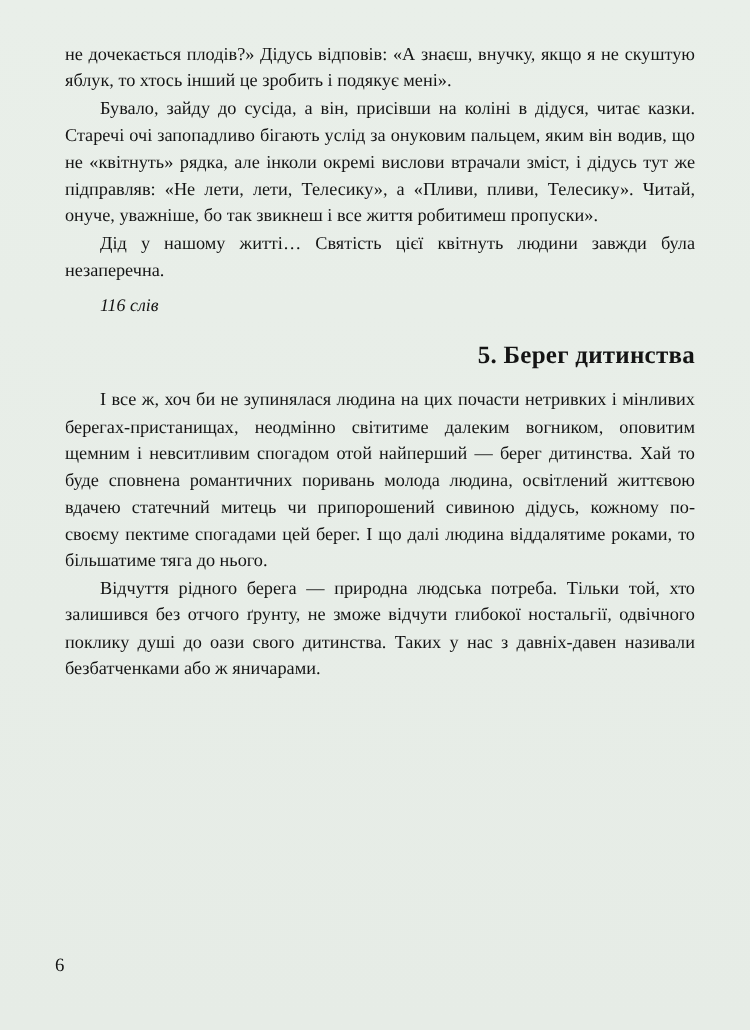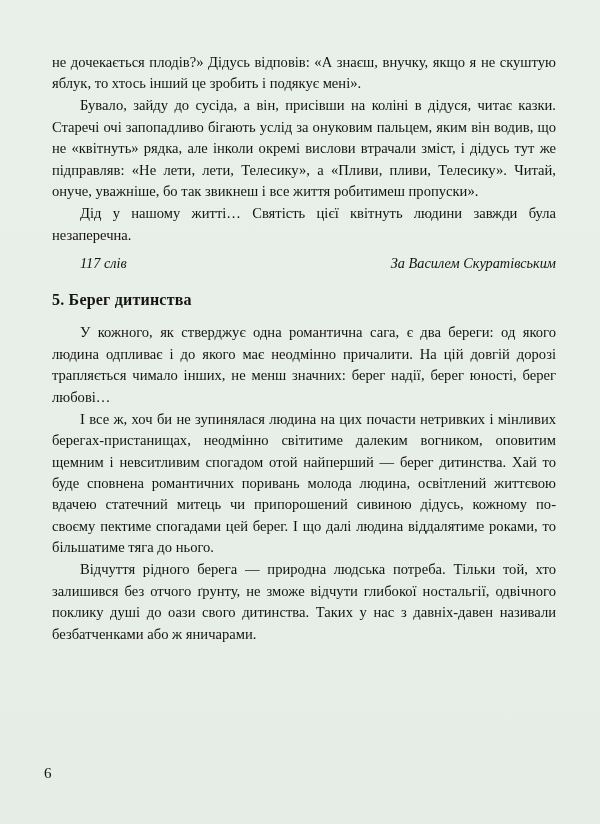--- a/index.html
+++ b/index.html
@@ -28,40 +28,39 @@
     text-align: justify;
     text-justify: inter-word;
     hyphens: manual;
   }
   p.para {
     margin: 0 0 0.5px 0;
     text-indent: 28px;
   }
   p.para.no-indent {
     text-indent: 0;
-    margin-top: 18px;
   }
   .wordcount-line {
     display: flex;
     justify-content: space-between;
     align-items: baseline;
     font-style: italic;
     font-size: 14.3px;
     margin-top: 7px;
     margin-bottom: 2px;
   }
   .wordcount {
     padding-left: 28px;
   }
   .attribution {
     text-align: right;
   }
   h2.section-title {
-    text-align: left;
-    font-size: 16px;
+    text-align: right;
+    font-size: 20px;
     font-weight: bold;
     margin: 14px 0 11px 0;
     letter-spacing: 0.2px;
   }
   .page-number {
     position: absolute;
     left: 44px;
     bottom: 42px;
     font-size: 15px;
   }
@@ -71,27 +70,25 @@
 
 <div class="page">
 
   <div class="body-text">
 
     <p class="para no-indent">не дочекається плодів?» Дідусь відповів: «А знаєш, внучку, якщо я не скуштую яблук, то хтось інший це зробить і подякує мені».</p>
     <p class="para">Бувало, зайду до сусіда, а він, присівши на колінi в дідуся, читає казки. Старечі очі запопадливо бігають услід за онуковим пальцем, яким він водив, що не «квітнуть» рядка, але інколи окремі вислови втрачали зміст, і дідусь тут же підправляв: «Не лети, лети, Телесику», а «Пливи, пливи, Телесику». Читай, онуче, уважніше, бо так звикнеш і все життя робитимеш пропуски».</p>
     <p class="para">Дід у нашому житті… Святість цієї квітнуть людини завжди була незаперечна.</p>
 
     <div class="wordcount-line">
-      <span class="wordcount">117 слів</span>
-      <span class="attribution">За Василем Скуратівським</span>
+      <span class="wordcount">116 слів</span>
     </div>
 
     <h2 class="section-title">5. Берег дитинства</h2>
 
-    <p class="para">У кожного, як стверджує одна романтична сага, є два береги: од якого людина одпливає і до якого має неодмінно причалити. На цій довгій дорозі трапляється чимало інших, не менш значних: берег надії, берег юності, берег любові…</p>
     <p class="para">І все ж, хоч би не зупинялася людина на цих почасти нетривких і мінливих берегах-пристанищах, неодмінно світитиме далеким вогником, оповитим щемним і невситливим спогадом отой найперший — берег дитинства. Хай то буде сповнена романтичних поривань молода людина, освітлений життєвою вдачею статечний митець чи припорошений сивиною дідусь, кожному по-своєму пектиме спогадами цей берег. І що далі людина віддалятиме роками, то більшатиме тяга до нього.</p>
     <p class="para">Відчуття рідного берега — природна людська потреба. Тільки той, хто залишився без отчого ґрунту, не зможе відчути глибокої ностальгії, одвічного поклику душі до оази свого дитинства. Таких у нас з давніх-давен називали безбатченками або ж яничарами.</p>
 
   </div>
 
   <div class="page-number">6</div>
 
 </div>
 
 </body></html>

